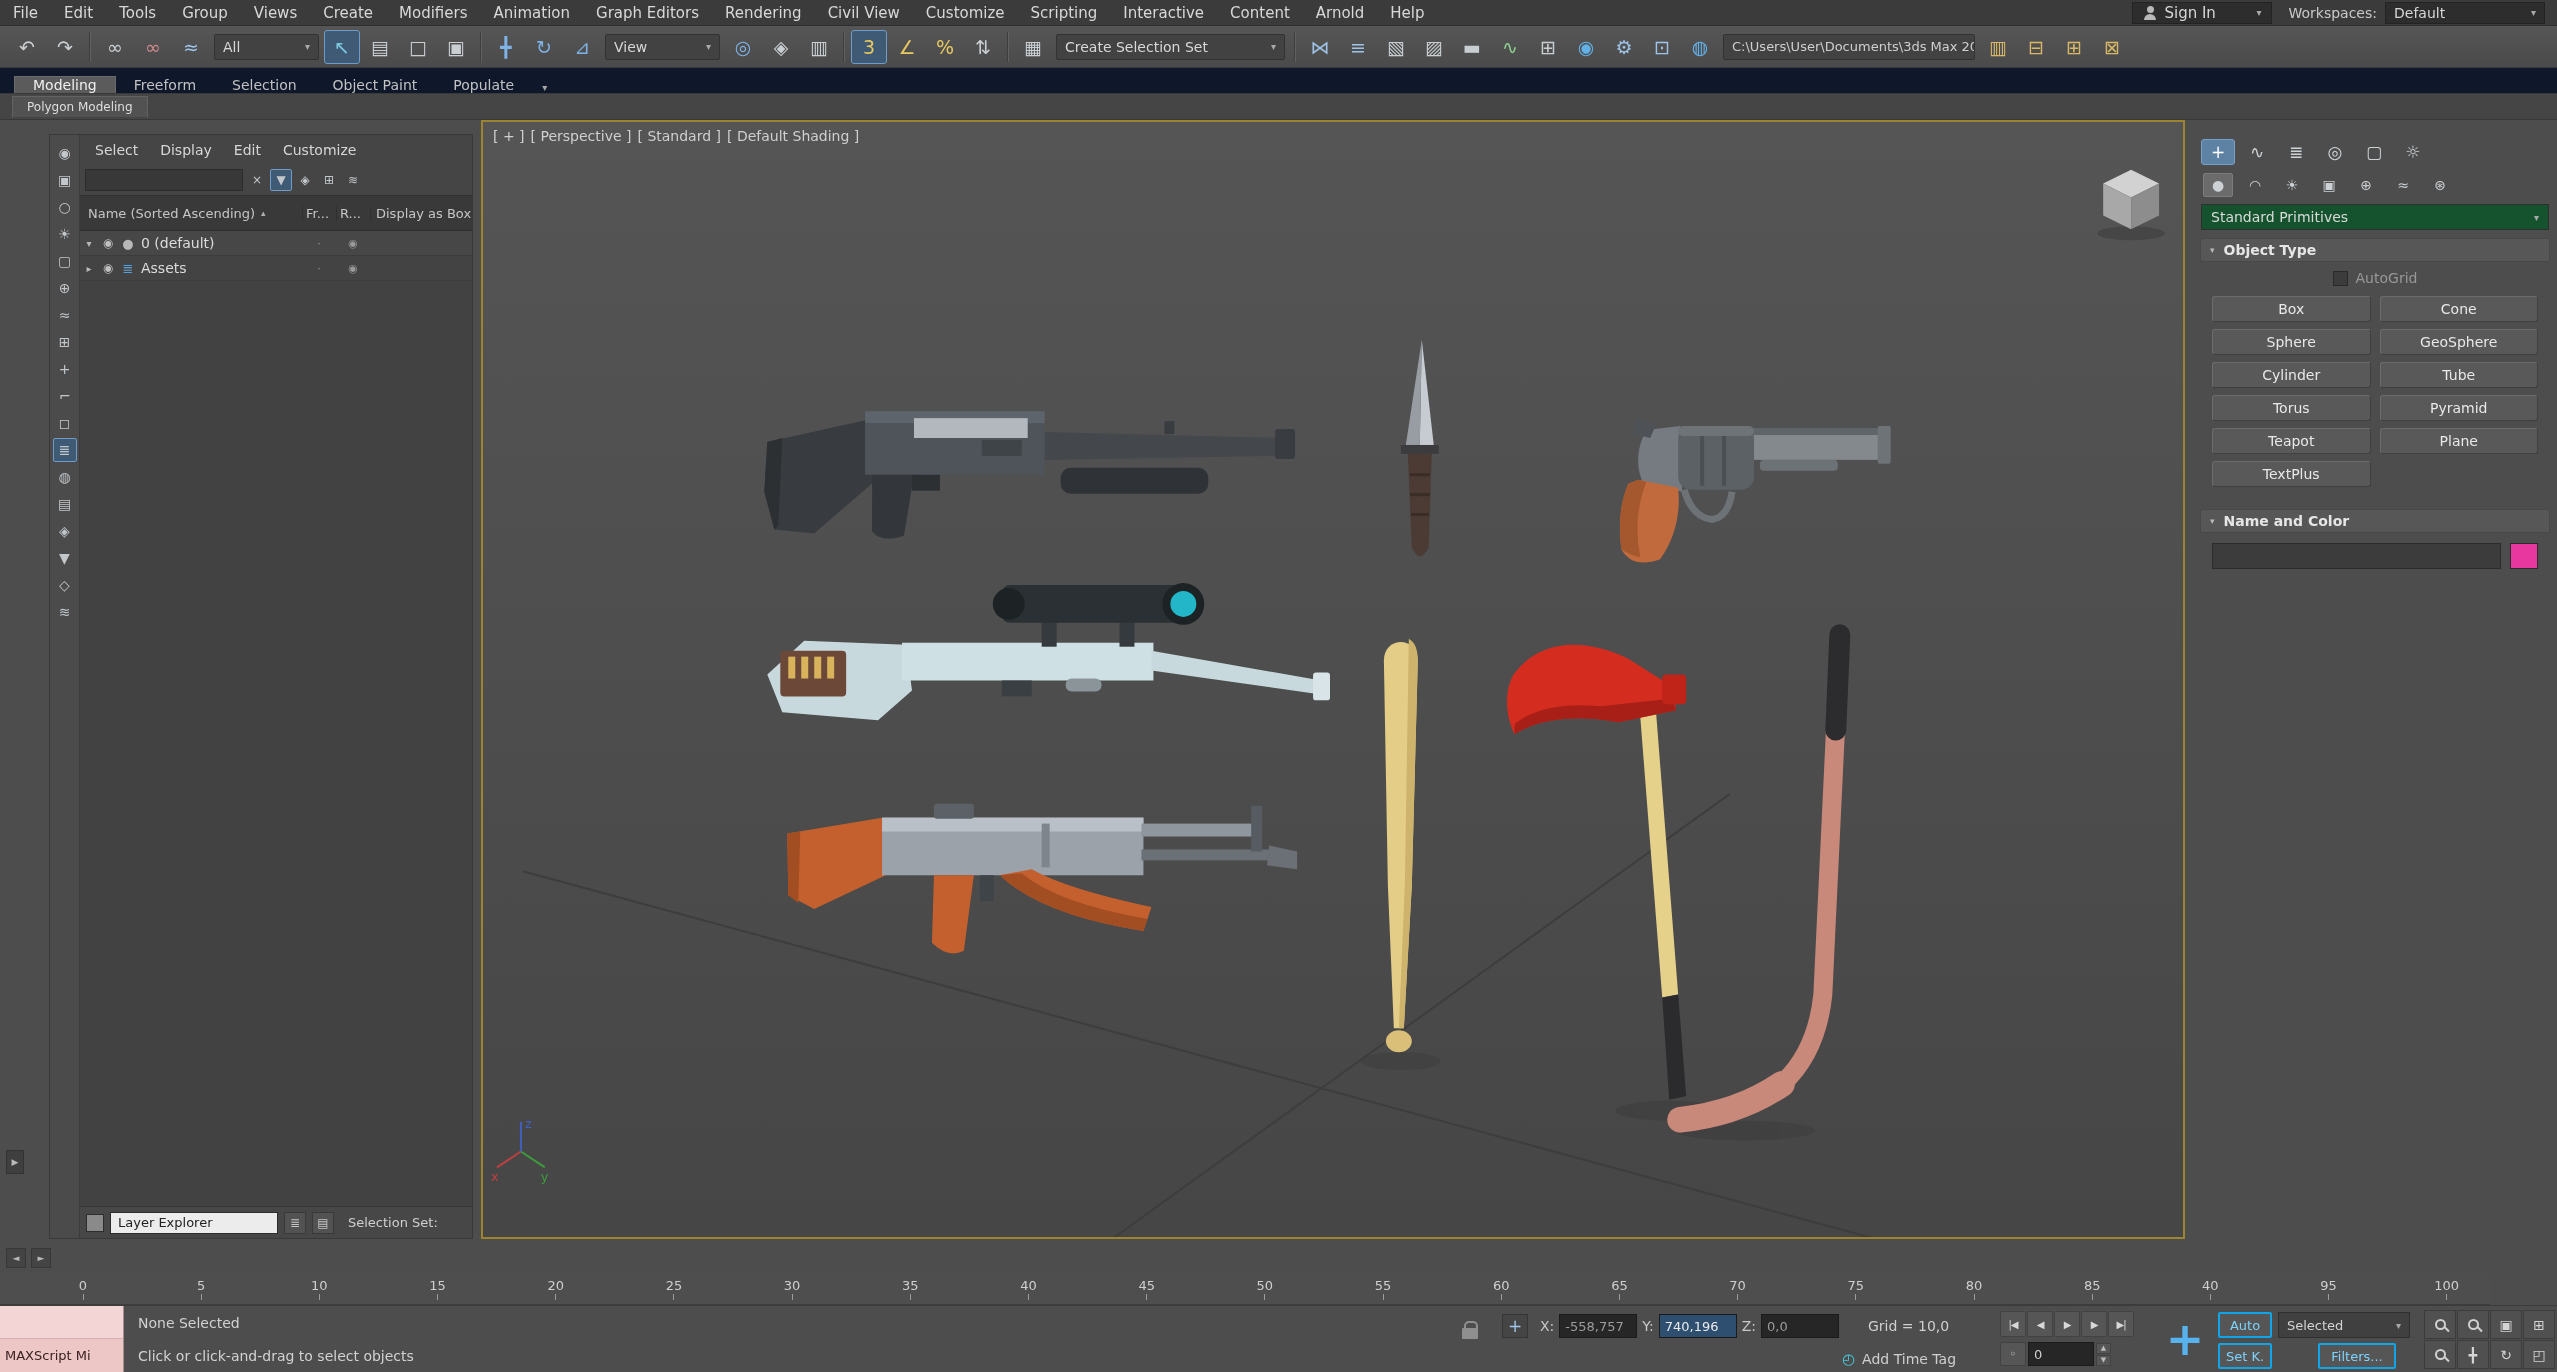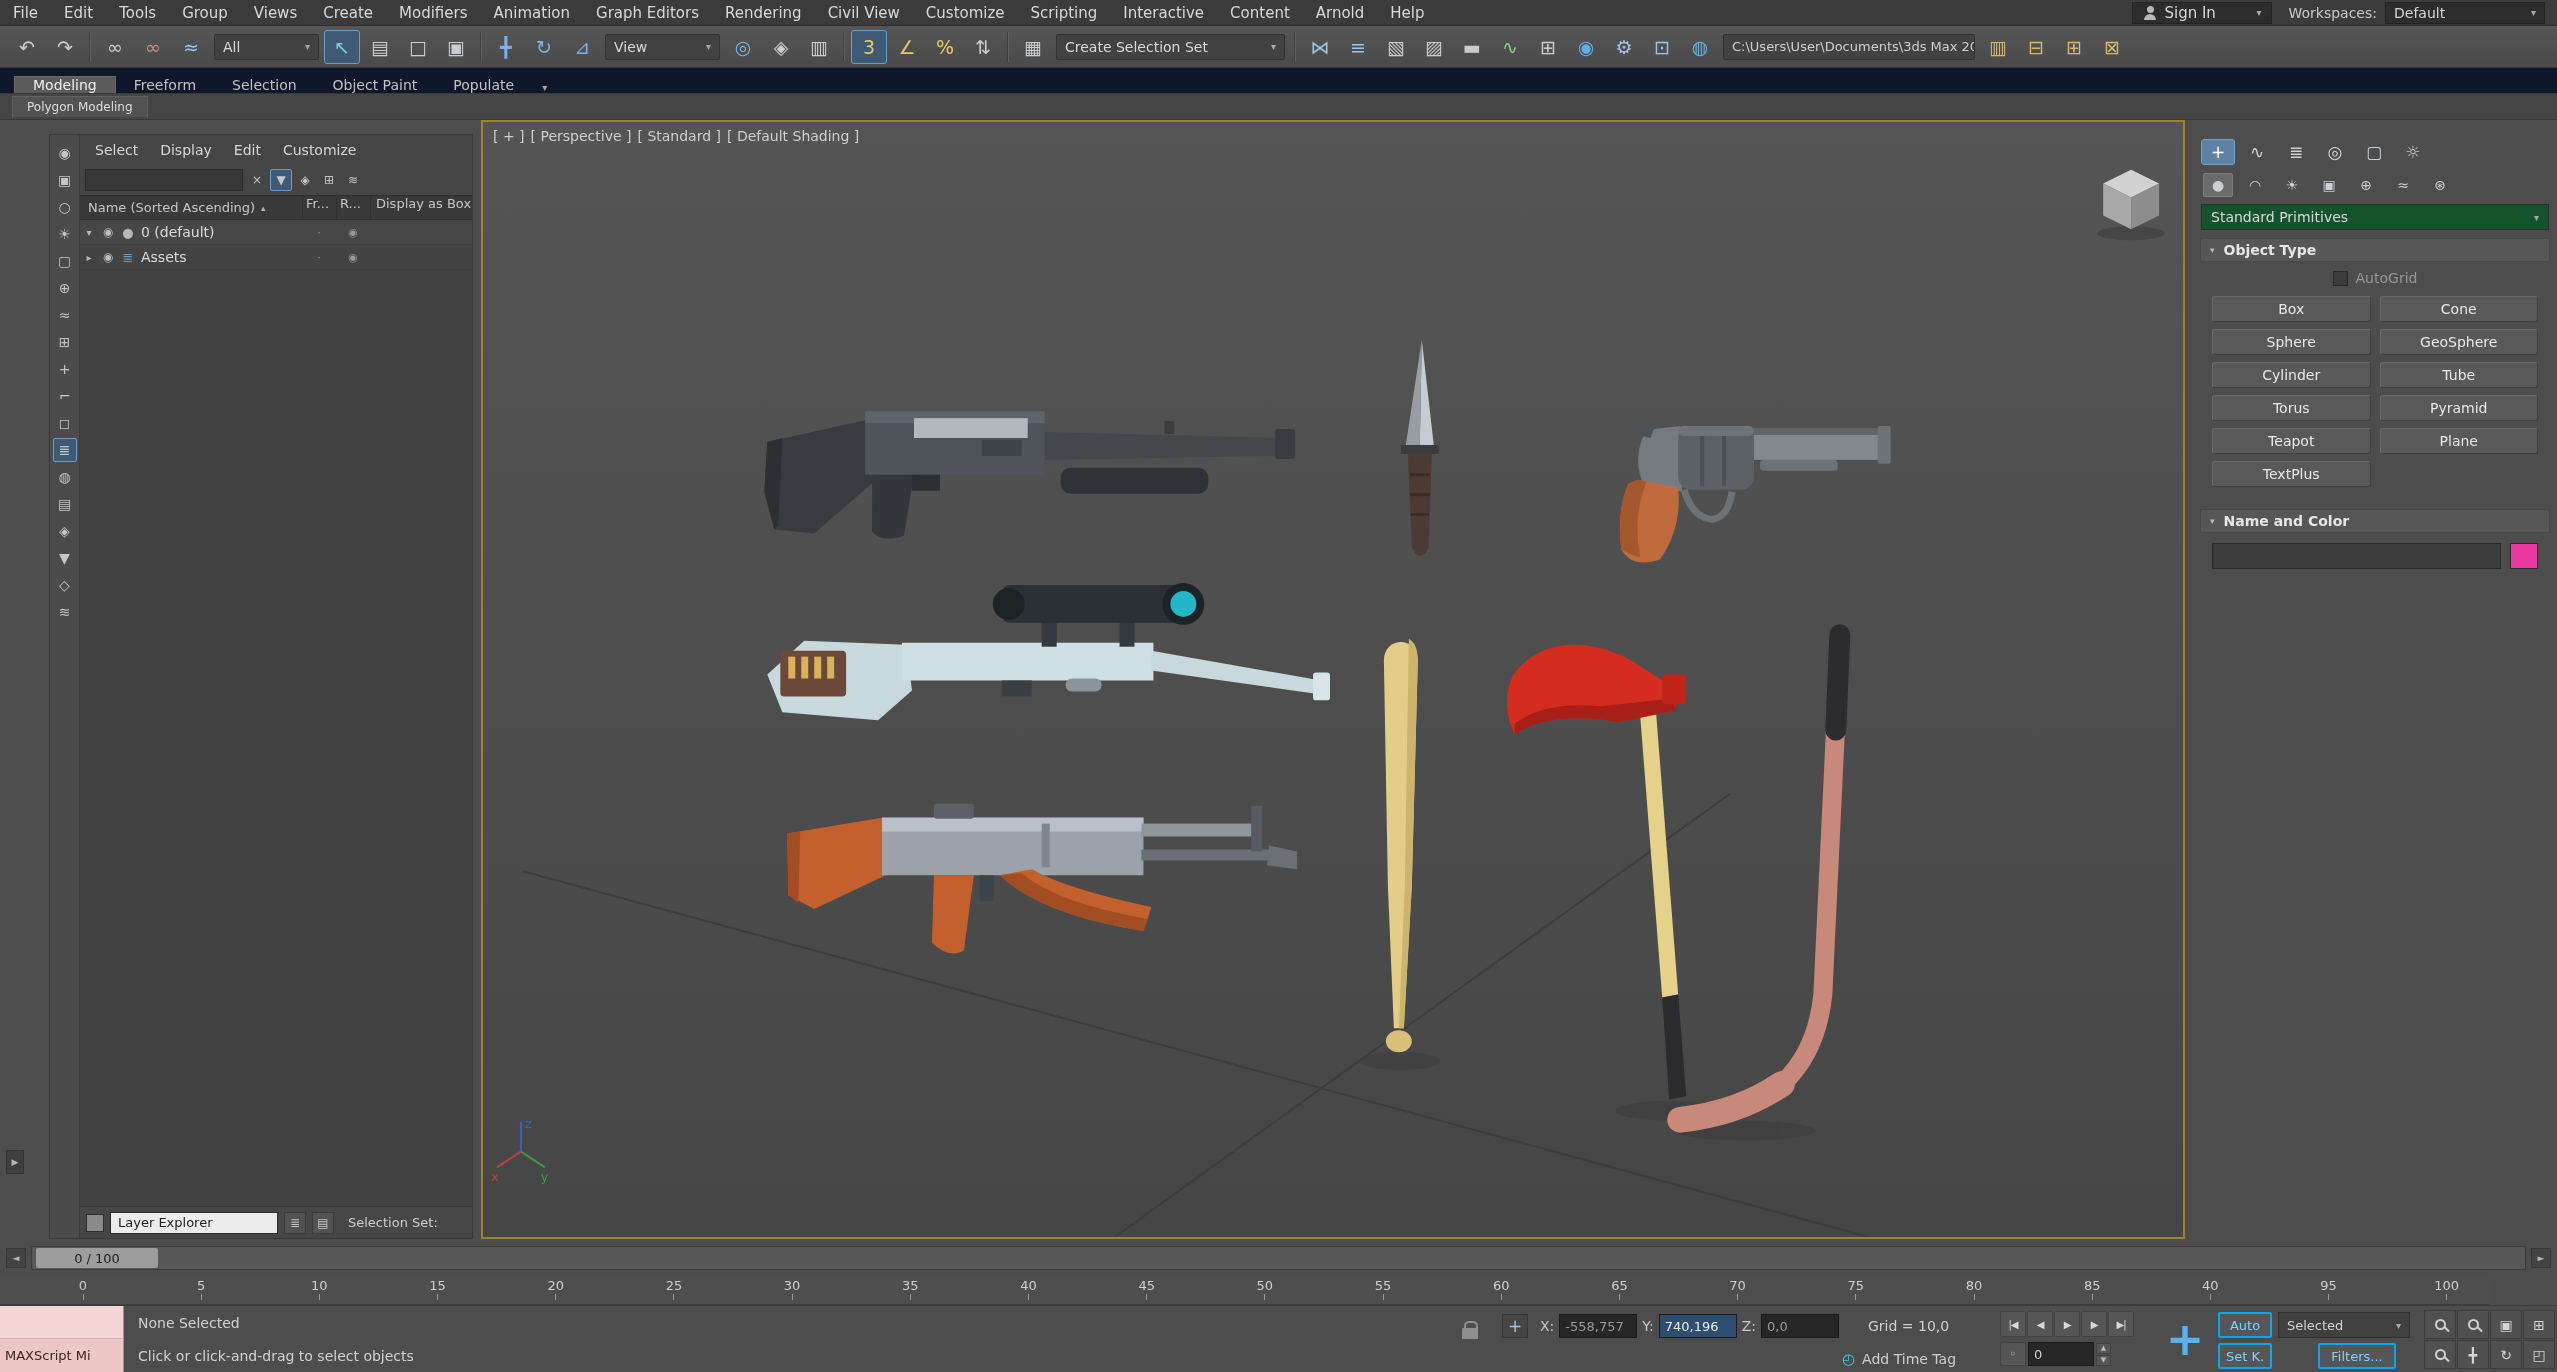--- a/index.html
+++ b/index.html
@@ -42,21 +42,21 @@
 .strip-icon{width:24px;height:24px;flex:0 0 auto;display:flex;align-items:center;justify-content:center;font-size:14px;color:#c2c7cb;border:1px solid transparent;border-radius:2px}
 .strip-icon.active{background:#3f5a74;border-color:#6d9cc8}
 .ex-main{flex:1;display:flex;flex-direction:column;min-width:0}
 .ex-menus{display:flex;height:30px;align-items:center;padding-left:4px}
 .ex-menu{padding:3px 11px;font-size:14px;color:#d6d6d6}
 .ex-search{display:flex;align-items:center;height:30px;padding:0 5px;gap:3px}
 .ex-input{width:158px;height:22px;background:#383838;border:1px solid #2b2b2b;color:#ddd;padding:0 6px;font:13px "DejaVu Sans",sans-serif}
 .ex-icons{display:flex;gap:2px}
 .sm-icon{width:22px;height:22px;display:flex;align-items:center;justify-content:center;font-size:12px;color:#c2c7cb;border:1px solid transparent;border-radius:2px}
 .sm-icon.active{background:#3f5a74;border-color:#6d9cc8}
-.ex-header{display:flex;height:25px;background:#393939;border-top:1px solid #2f2f2f;border-bottom:1px solid #2f2f2f;font-size:13px;color:#c6c6c6;}
+.ex-header{display:flex;height:36px;background:#393939;border-top:1px solid #2f2f2f;border-bottom:1px solid #2f2f2f;font-size:13px;color:#c6c6c6;align-items:center}
 .col.name{flex:1;padding-left:8px;display:flex;align-items:center;gap:6px;min-width:0;white-space:nowrap;overflow:hidden}
 .sort{font-size:9px;color:#b0b0b0}
 .col.c1,.col.c2{width:34px;border-left:1px solid #303030;padding-left:3px;white-space:nowrap;overflow:hidden}
 .col.c3{width:102px;border-left:1px solid #303030;padding-left:5px;white-space:nowrap;overflow:hidden}
 .ex-rows{flex:1;background:#424242;overflow:hidden}
 .ex-row{display:flex;align-items:center;height:25px;font-size:14px;color:#dcdcdc;border-bottom:1px solid #3c3c3c;background:#474747}
 .ex-row:nth-child(even){background:#434343}
 .expand{width:18px;text-align:center;font-size:10px;color:#b8b8b8}
 .eye{width:20px;text-align:center;font-size:12px;color:#c0c0c0}
 .licon{width:20px;text-align:center;font-size:13px}
@@ -523,23 +523,20 @@
       </div>
       <div class="nc-row">
         <input class="nc-input" style="">
         <span class="nc-swatch" style="background: rgb(232, 56, 159);"></span>
       </div>
     </div>
   </aside>
 
   <div class="timeslider">
     <span class="ts-arrow">◄</span>
-    <div class="ts-track">
-      <span class="ts-handle">0 / 100</span>
-    </div>
     <span class="ts-arrow">►</span>
   </div>
 
   <div class="trackbar">
     <div class="ticks">
         <div class="tick">
           <span>0</span>
         </div>
         <div class="tick">
           <span>5</span>

